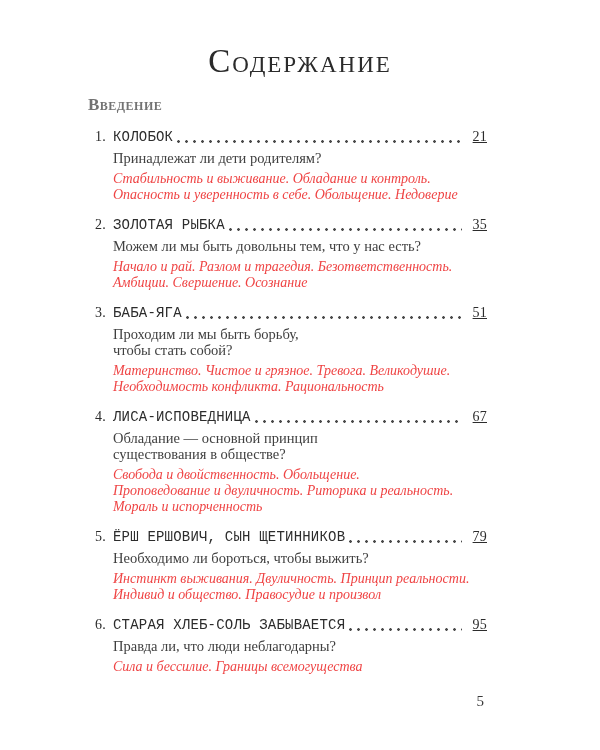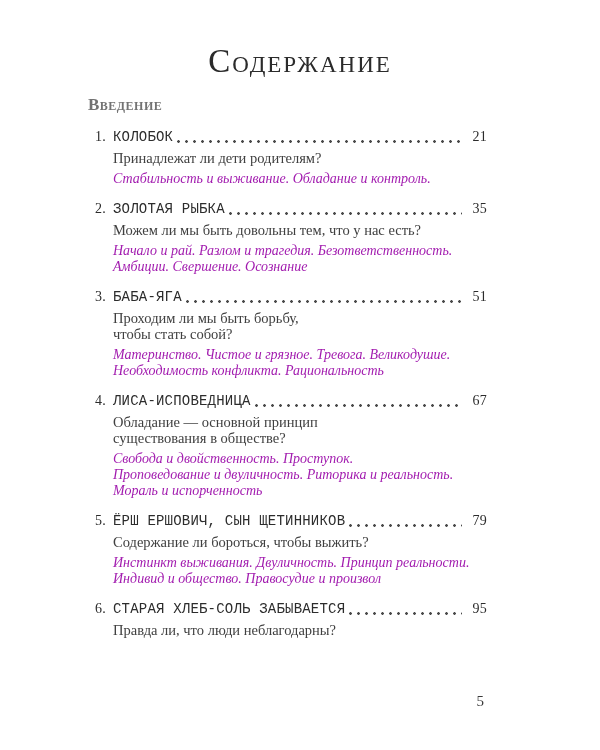--- a/index.html
+++ b/index.html
@@ -49,33 +49,33 @@
   .dot-leader {
     flex: 1 1 auto;
     align-self: flex-end;
     height: 5px;
     margin: 0 3px 2px 4px;
     background-image: radial-gradient(circle at 1.5px 2.5px, #4a4a4a 1.15px, rgba(0,0,0,0) 1.55px);
     background-size: 8px 5px;
     background-repeat: repeat-x;
     min-width: 20px;
   }
-  .chap-page { flex: none; min-width: 22px; text-align: right; }
+  .chap-page { flex: none; min-width: 22px; text-align: right; text-decoration: underline; }
   .chap-question {
     margin: 4px 0 0 25px;
     font-size: 14.5px;
     line-height: 16px;
     color: #404040;
   }
   .chap-topics {
     margin: 5px 0 0 25px;
     font-style: italic;
     font-size: 14px;
     line-height: 16px;
-    color: #a21caf;
+    color: #ef4444;
   }
   .folio {
     position: absolute;
     right: 116px;
     bottom: 40px;
     font-size: 15px;
     color: #3a3a3a;
   }
 </style>
 </head>
@@ -92,20 +92,21 @@
       <span class="chap-num">1.</span>
       <span class="chap-title">КОЛОБОК</span>
       <span class="dot-leader"></span>
       <span class="chap-page">21</span>
     </div>
     <div class="chap-question">
       <div>Принадлежат ли дети родителям?</div>
     </div>
     <div class="chap-topics">
       <div>Стабильность и выживание. Обладание и контроль.</div>
+      <div>Опасность и уверенность в себе. Обольщение. Недоверие</div>
     </div>
   </div>
 
   <div class="chapter">
     <div class="chap-row">
       <span class="chap-num">2.</span>
       <span class="chap-title">ЗОЛОТАЯ РЫБКА</span>
       <span class="dot-leader"></span>
       <span class="chap-page">35</span>
     </div>
@@ -140,51 +141,52 @@
       <span class="chap-num">4.</span>
       <span class="chap-title">ЛИСА-ИСПОВЕДНИЦА</span>
       <span class="dot-leader"></span>
       <span class="chap-page">67</span>
     </div>
     <div class="chap-question">
       <div>Обладание — основной принцип</div>
       <div>существования в обществе?</div>
     </div>
     <div class="chap-topics">
-      <div>Свобода и двойственность. Проступок.</div>
+      <div>Свобода и двойственность. Обольщение.</div>
       <div>Проповедование и двуличность. Риторика и реальность.</div>
       <div>Мораль и испорченность</div>
     </div>
   </div>
 
   <div class="chapter">
     <div class="chap-row">
       <span class="chap-num">5.</span>
       <span class="chap-title">ЁРШ ЕРШОВИЧ, СЫН ЩЕТИННИКОВ</span>
       <span class="dot-leader"></span>
       <span class="chap-page">79</span>
     </div>
     <div class="chap-question">
-      <div>Содержание ли бороться, чтобы выжить?</div>
+      <div>Необходимо ли бороться, чтобы выжить?</div>
     </div>
     <div class="chap-topics">
       <div>Инстинкт выживания. Двуличность. Принцип реальности.</div>
       <div>Индивид и общество. Правосудие и произвол</div>
     </div>
   </div>
 
   <div class="chapter">
     <div class="chap-row">
       <span class="chap-num">6.</span>
       <span class="chap-title">СТАРАЯ ХЛЕБ-СОЛЬ ЗАБЫВАЕТСЯ</span>
       <span class="dot-leader"></span>
       <span class="chap-page">95</span>
     </div>
     <div class="chap-question">
       <div>Правда ли, что люди неблагодарны?</div>
     </div>
     <div class="chap-topics">
+      <div>Сила и бессилие. Границы всемогущества</div>
     </div>
   </div>
 
   <div class="folio">5</div>
 
 </div>
 
 </body></html>

